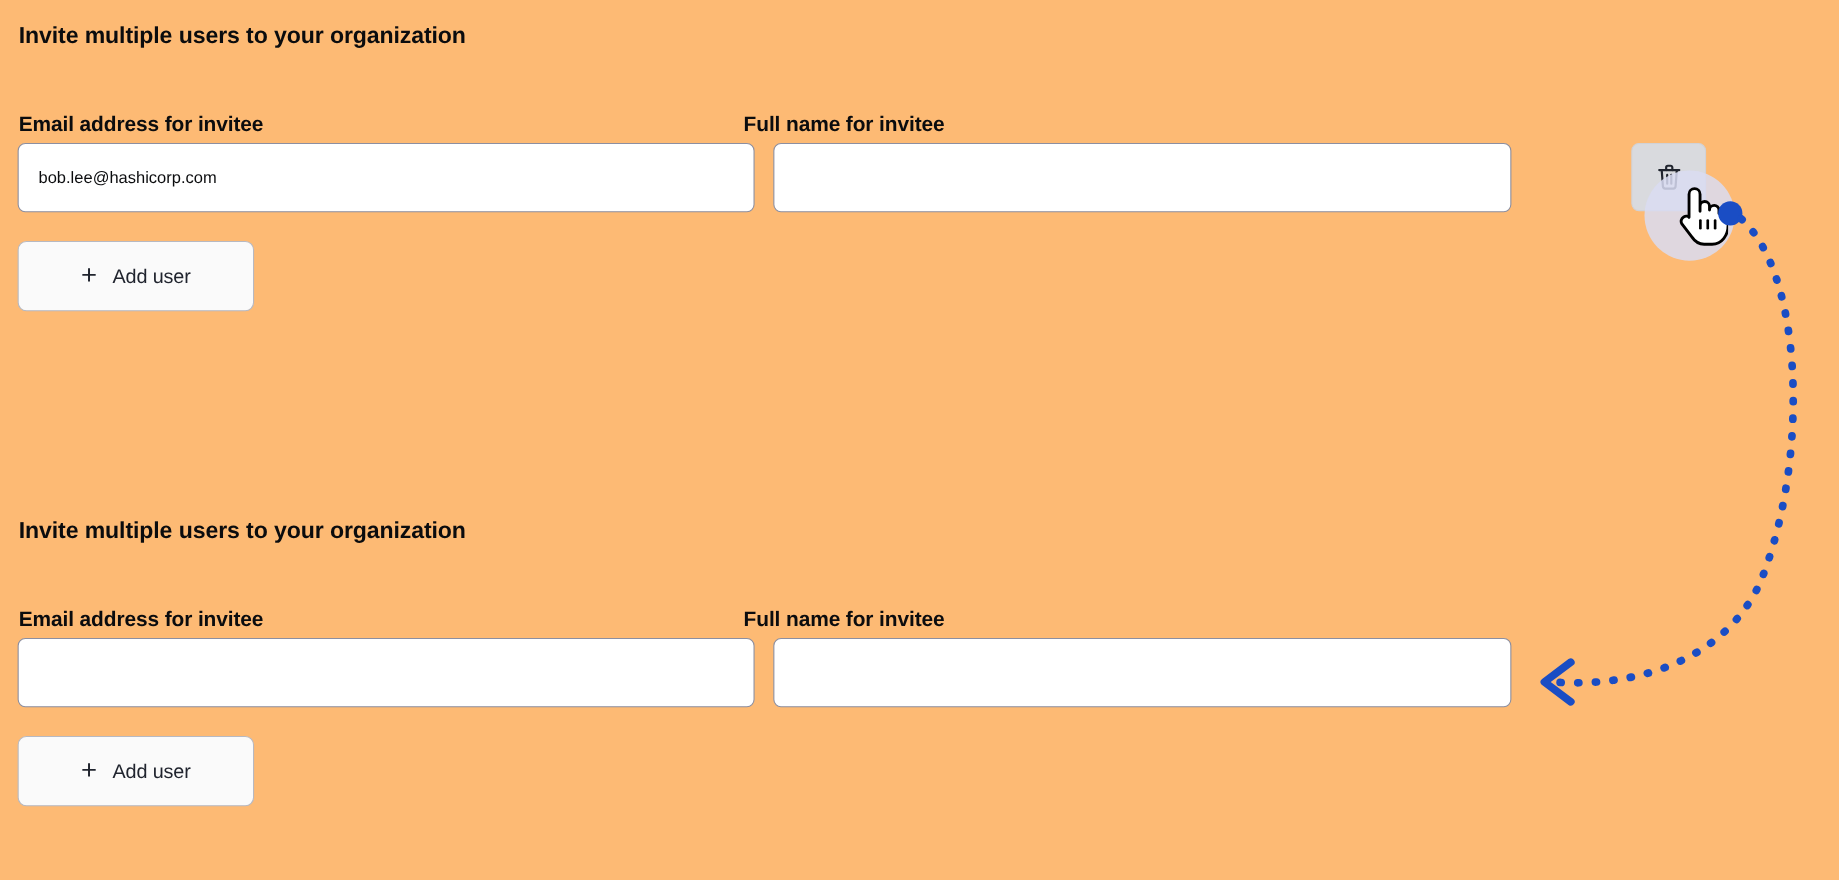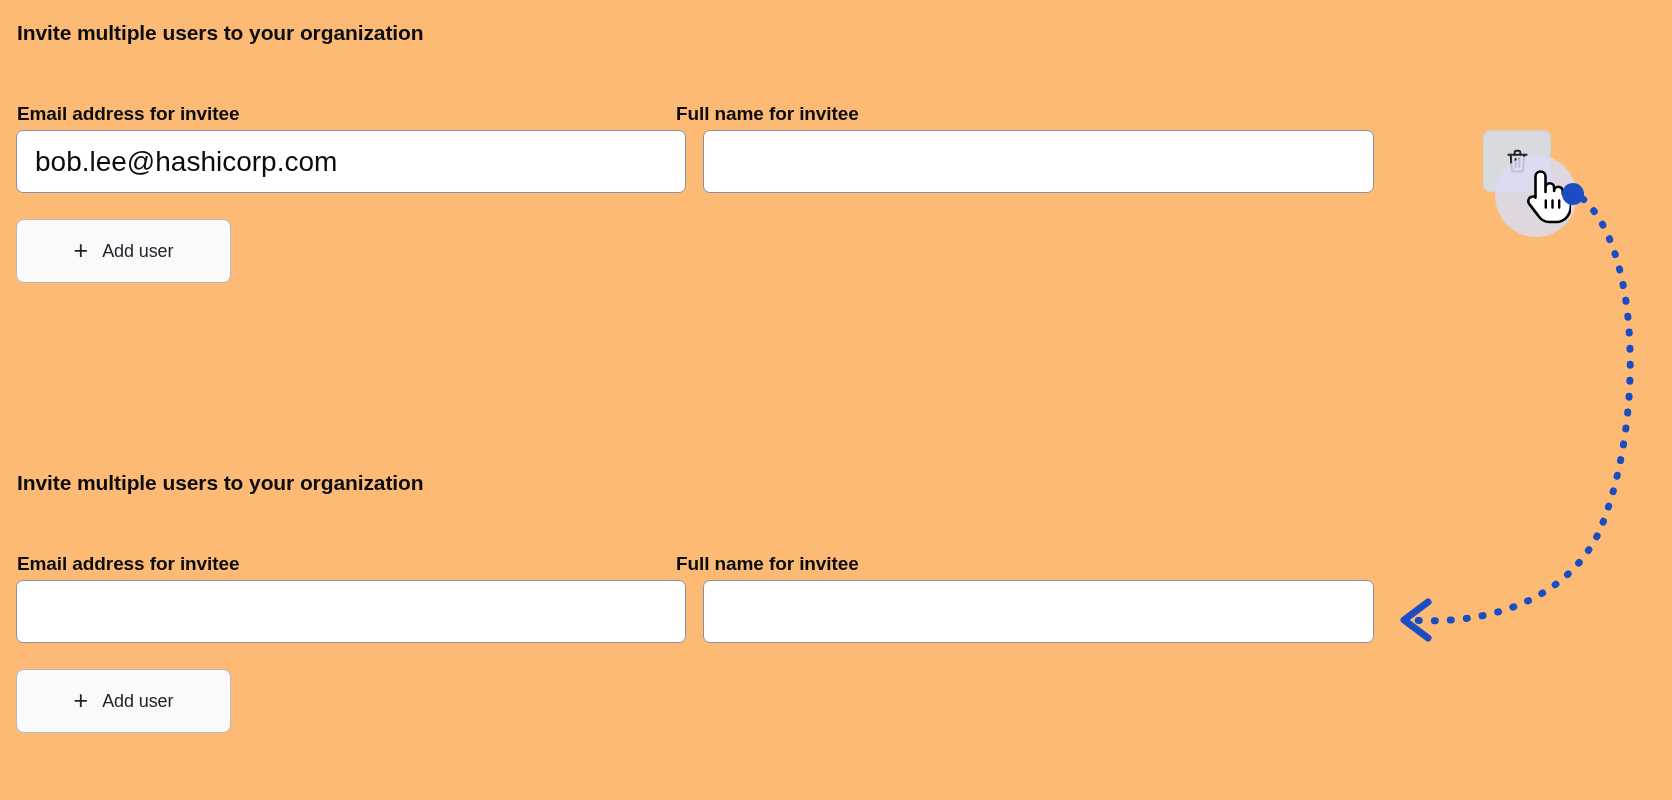--- a/index.html
+++ b/index.html
@@ -53,21 +53,21 @@
   .field-label.col-name  { left: 676px; }
 
   .text-input {
     position: absolute;
     top: 130px;
     height: 63px;
     background: #ffffff;
     border: 1.5px solid #8c8fa1;
     border-radius: 7px;
     font-family: "Liberation Sans", sans-serif;
-    font-size: 28px;
+    font-size: 15px;
     color: #0b0c0e;
     padding: 0 18px;
     line-height: 60px;
     outline: none;
   }
   .text-input.col-email { left: 16px;  width: 670px; }
   .text-input.col-name  { left: 703px; width: 671px; }
 
   .text-input::placeholder { color: #9aa0ad; }
 

